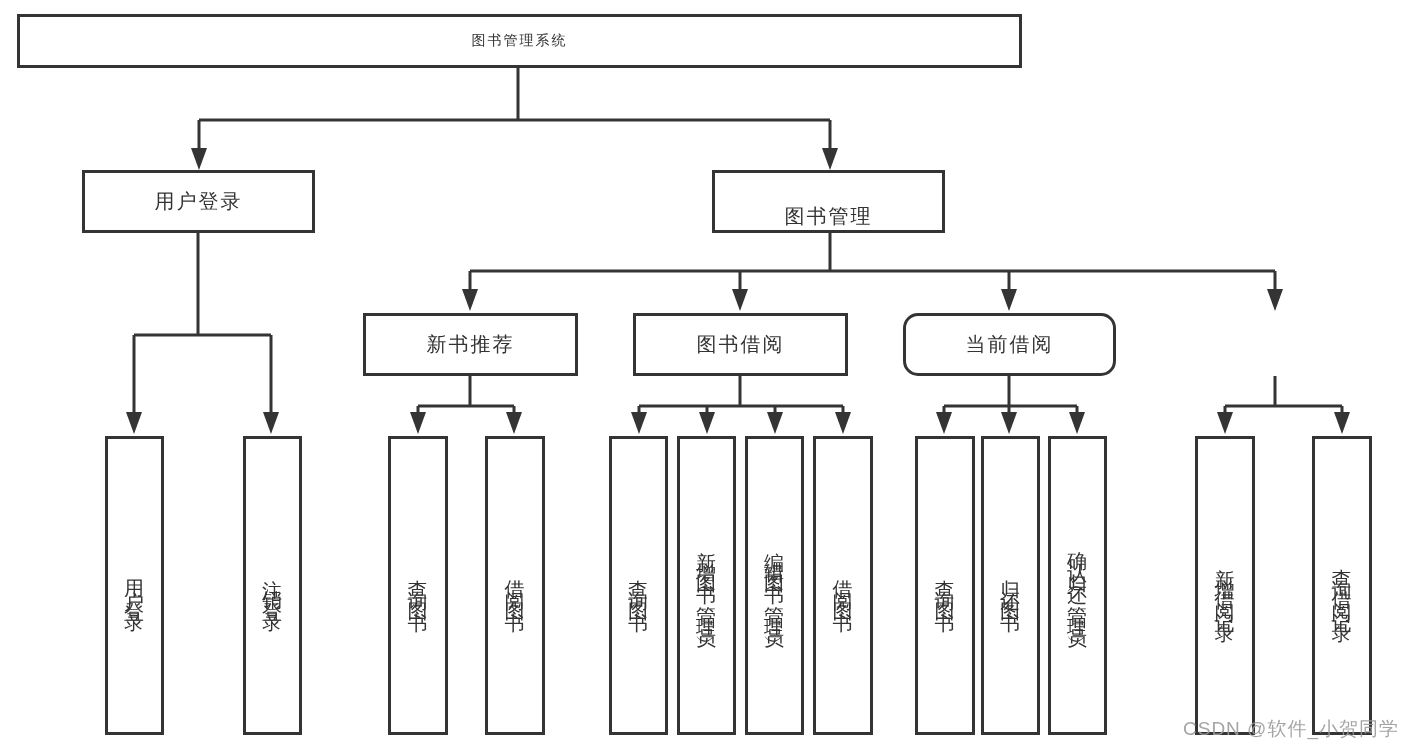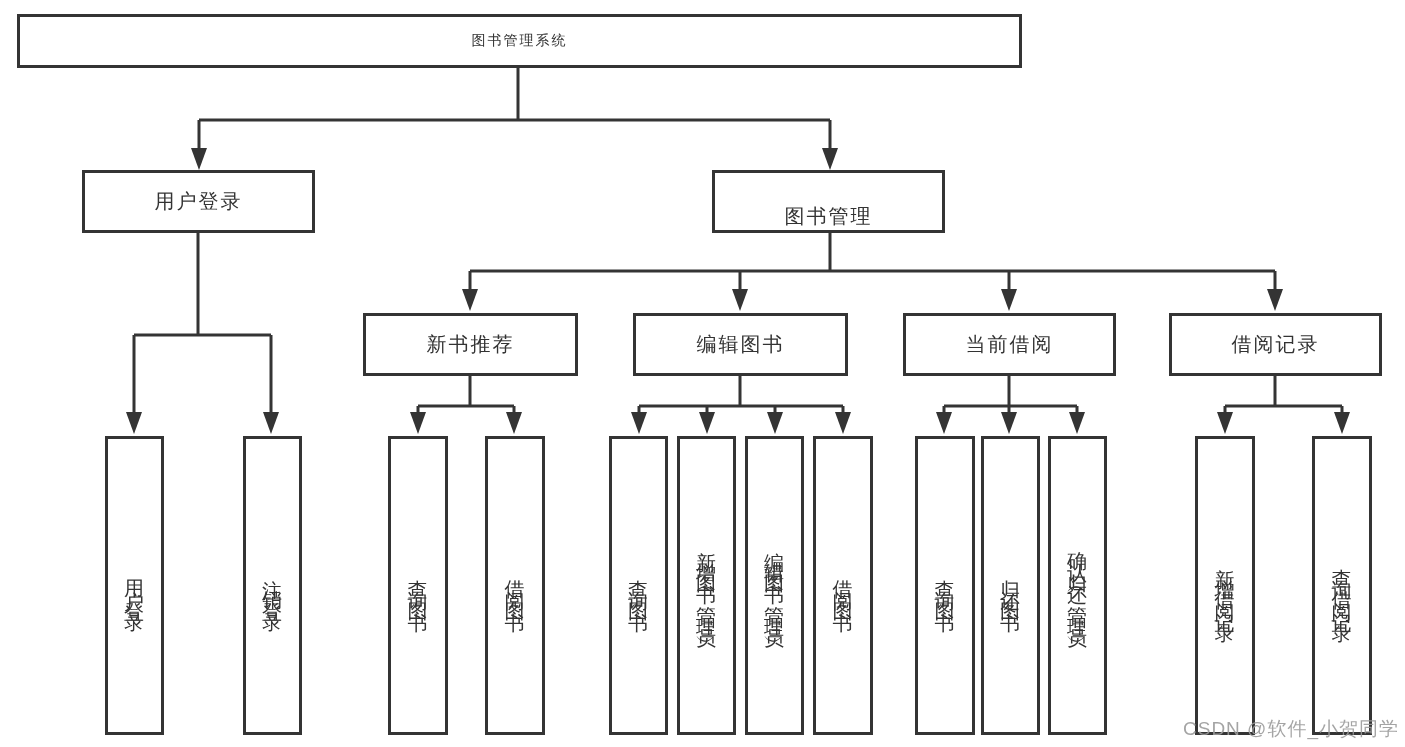--- a/index.html
+++ b/index.html
@@ -103,27 +103,24 @@
     <span>用户登录</span>
   </div>
   <div class="box h" style="left:712px;top:170px;width:233px;height:63px;align-items:flex-end;">
     <span>图书管理</span>
   </div>
 
   <div class="box h" style="left:363px;top:313px;width:215px;height:63px;">
     <span>新书推荐</span>
   </div>
   <div class="box h" style="left:633px;top:313px;width:215px;height:63px;">
-    <span>编辑图书</span>
+    <span>图书借阅</span>
   </div>
-  <div class="box h" style="left:903px;top:313px;width:213px;height:63px;">
+  <div class="box h" style="left:903px;top:313px;width:213px;height:63px;border-radius:15px;">
     <span>当前借阅</span>
-  </div>
-  <div class="box h" style="left:1169px;top:313px;width:213px;height:63px;">
-    <span>借阅记录</span>
   </div>
 
   <div class="box v" style="left:105px;top:436px;width:59px;height:299px;">
     <span>用户登录</span>
   </div>
   <div class="box v" style="left:243px;top:436px;width:59px;height:299px;">
     <span>注销登录</span>
   </div>
 
   <div class="box v" style="left:388px;top:436px;width:60px;height:299px;">

